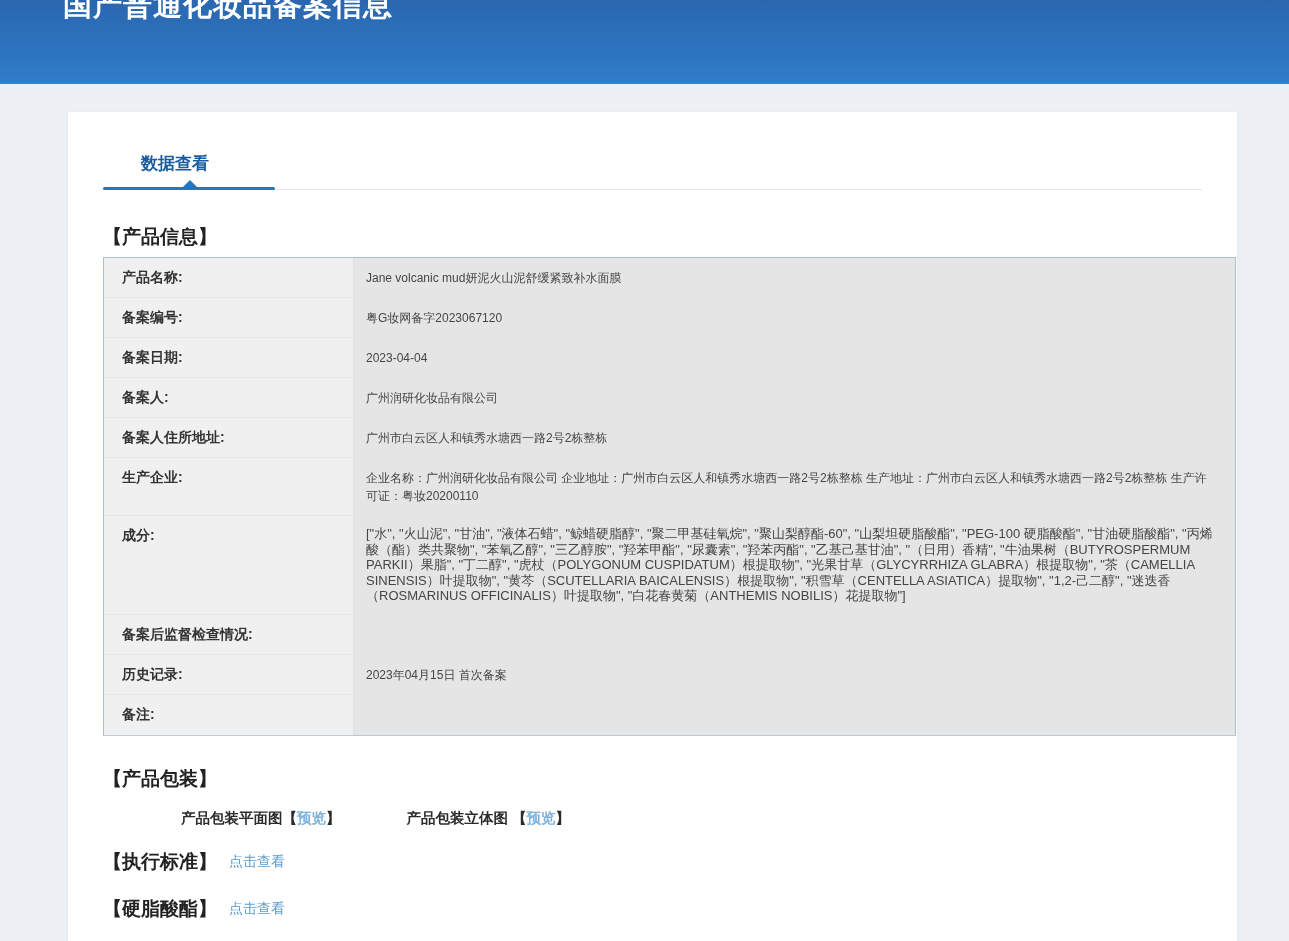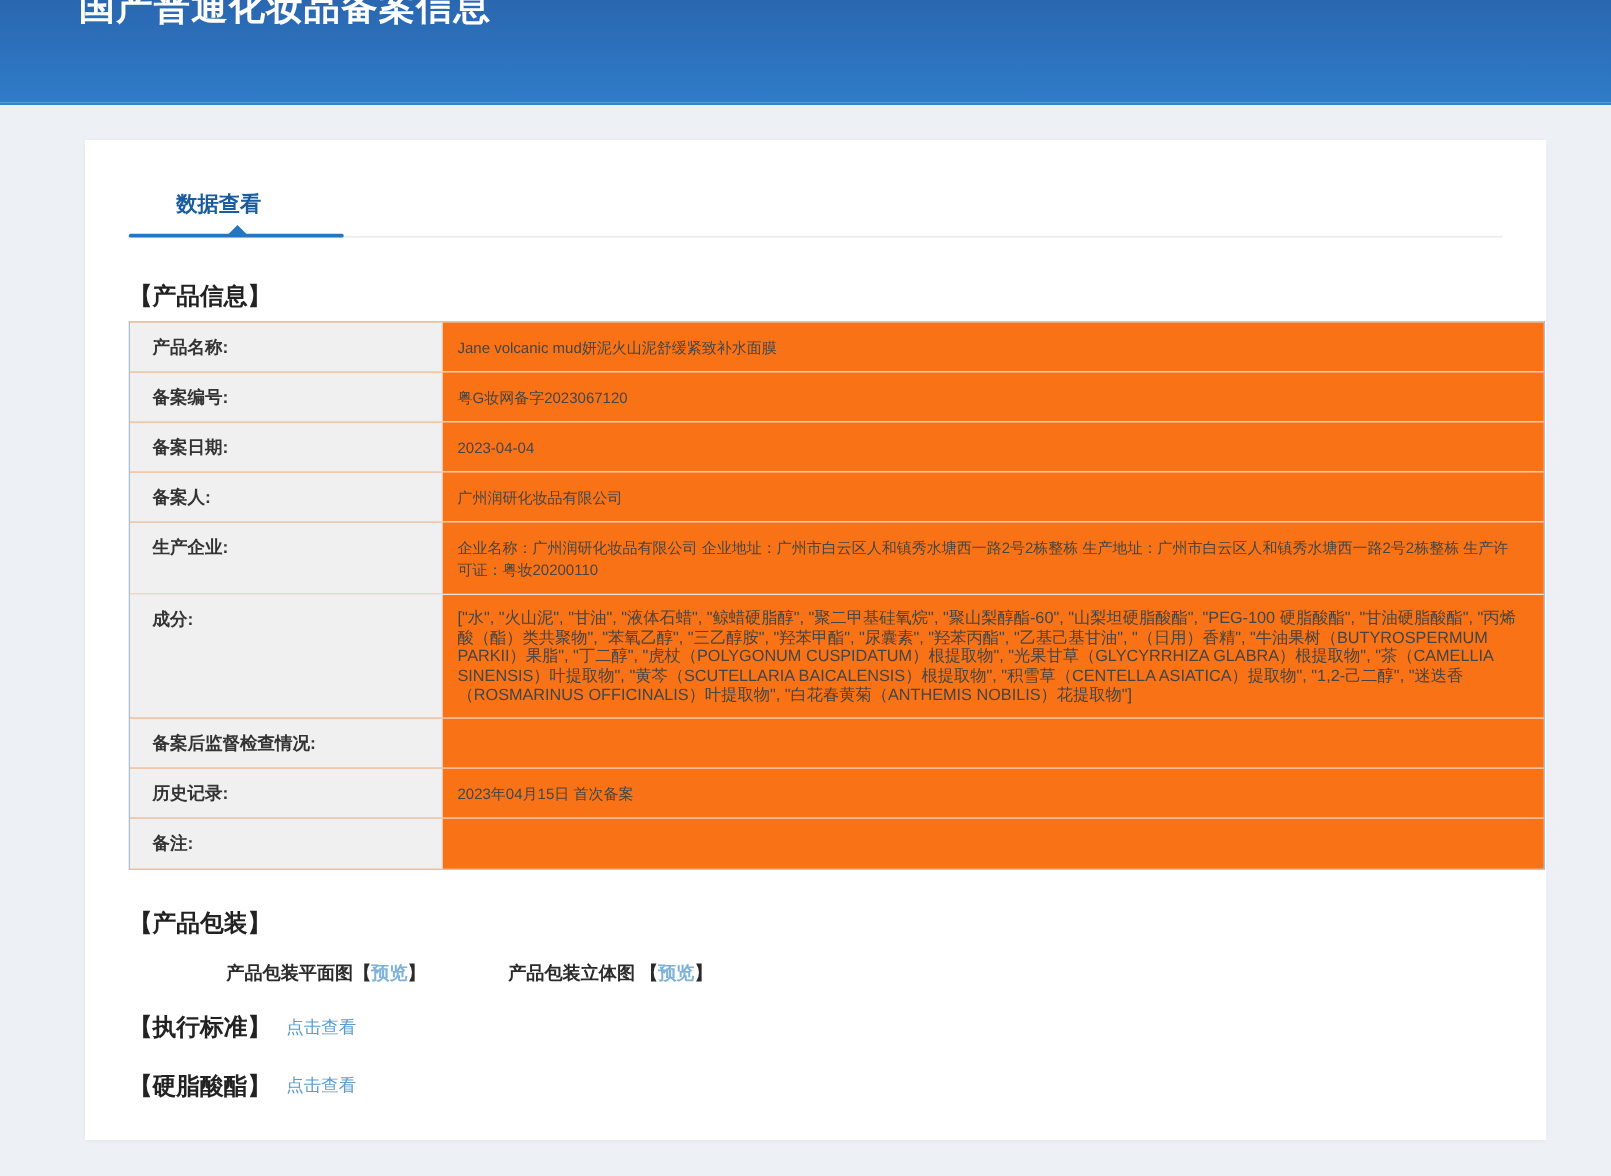--- a/index.html
+++ b/index.html
@@ -74,21 +74,21 @@
   
   .info-table {
     width: 1133px;
     border: 1px solid #a9bed3;
     border-bottom: 1px solid #b9c9da;
   }
   .info-row {
     display: flex;
     min-height: 40px;
     border-bottom: 1px solid #e6e6e6;
-    background: #f97316;
+    background: #e5e5e5;
   }
   .info-row:last-child { border-bottom: none; }
   .info-row.h50 { min-height: 50px; }
   .info-row.h98 { min-height: 98px; }
   .info-label {
     width: 250px;
     flex: 0 0 250px;
     background: #f0f0f0;
     border-right: 1px solid #e2e2e2;
     font-size: 14px;
@@ -167,20 +167,24 @@
         <div class="info-value">粤G妆网备字2023067120</div>
       </div>
       <div class="info-row">
         <div class="info-label">备案日期:</div>
         <div class="info-value">2023-04-04</div>
       </div>
       <div class="info-row">
         <div class="info-label">备案人:</div>
         <div class="info-value">广州润研化妆品有限公司</div>
       </div>
+      <div class="info-row">
+        <div class="info-label">备案人住所地址:</div>
+        <div class="info-value">广州市白云区人和镇秀水塘西一路2号2栋整栋</div>
+      </div>
       <div class="info-row h50">
         <div class="info-label">生产企业:</div>
         <div class="info-value">企业名称：广州润研化妆品有限公司 企业地址：广州市白云区人和镇秀水塘西一路2号2栋整栋 生产地址：广州市白云区人和镇秀水塘西一路2号2栋整栋 生产许可证：粤妆20200110</div>
       </div>
       <div class="info-row h98">
         <div class="info-label">成分:</div>
         <div class="info-value">["水", "火山泥", "甘油", "液体石蜡", "鲸蜡硬脂醇", "聚二甲基硅氧烷", "聚山梨醇酯-60", "山梨坦硬脂酸酯", "PEG-100 硬脂酸酯", "甘油硬脂酸酯", "丙烯酸（酯）类共聚物", "苯氧乙醇", "三乙醇胺", "羟苯甲酯", "尿囊素", "羟苯丙酯", "乙基己基甘油", "（日用）香精", "牛油果树（BUTYROSPERMUM PARKII）果脂", "丁二醇", "虎杖（POLYGONUM CUSPIDATUM）根提取物", "光果甘草（GLYCYRRHIZA GLABRA）根提取物", "茶（CAMELLIA SINENSIS）叶提取物", "黄芩（SCUTELLARIA BAICALENSIS）根提取物", "积雪草（CENTELLA ASIATICA）提取物", "1,2-己二醇", "迷迭香（ROSMARINUS OFFICINALIS）叶提取物", "白花春黄菊（ANTHEMIS NOBILIS）花提取物"]</div>
       </div>
       <div class="info-row">
         <div class="info-label">备案后监督检查情况:</div>

